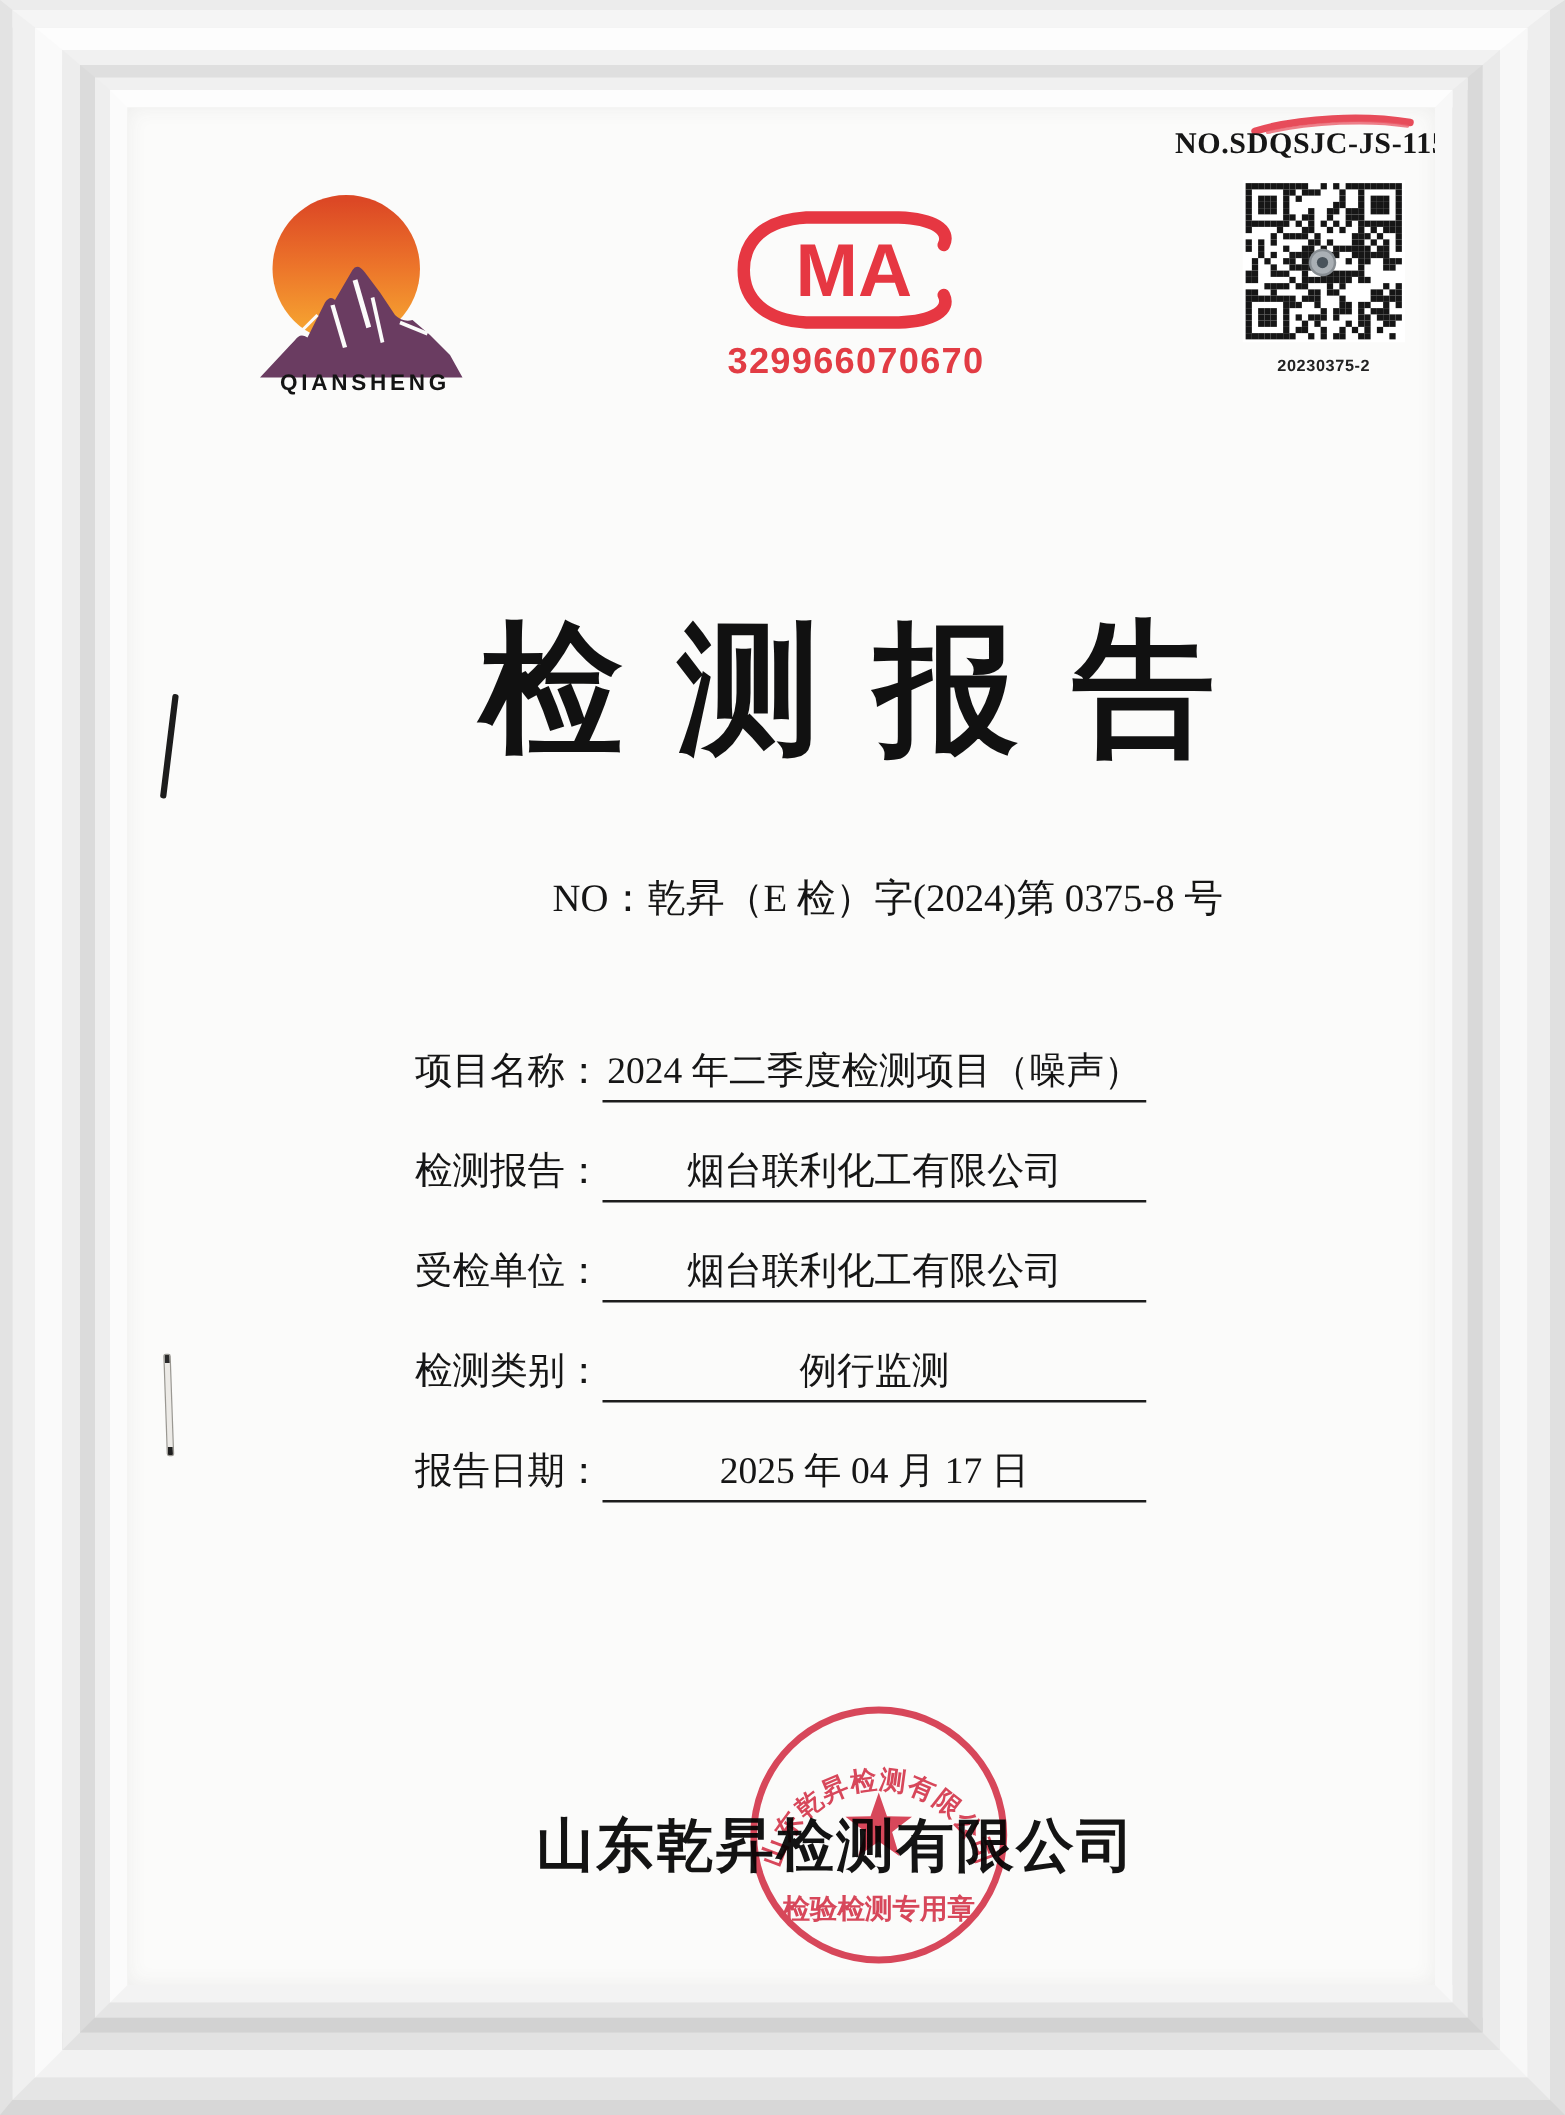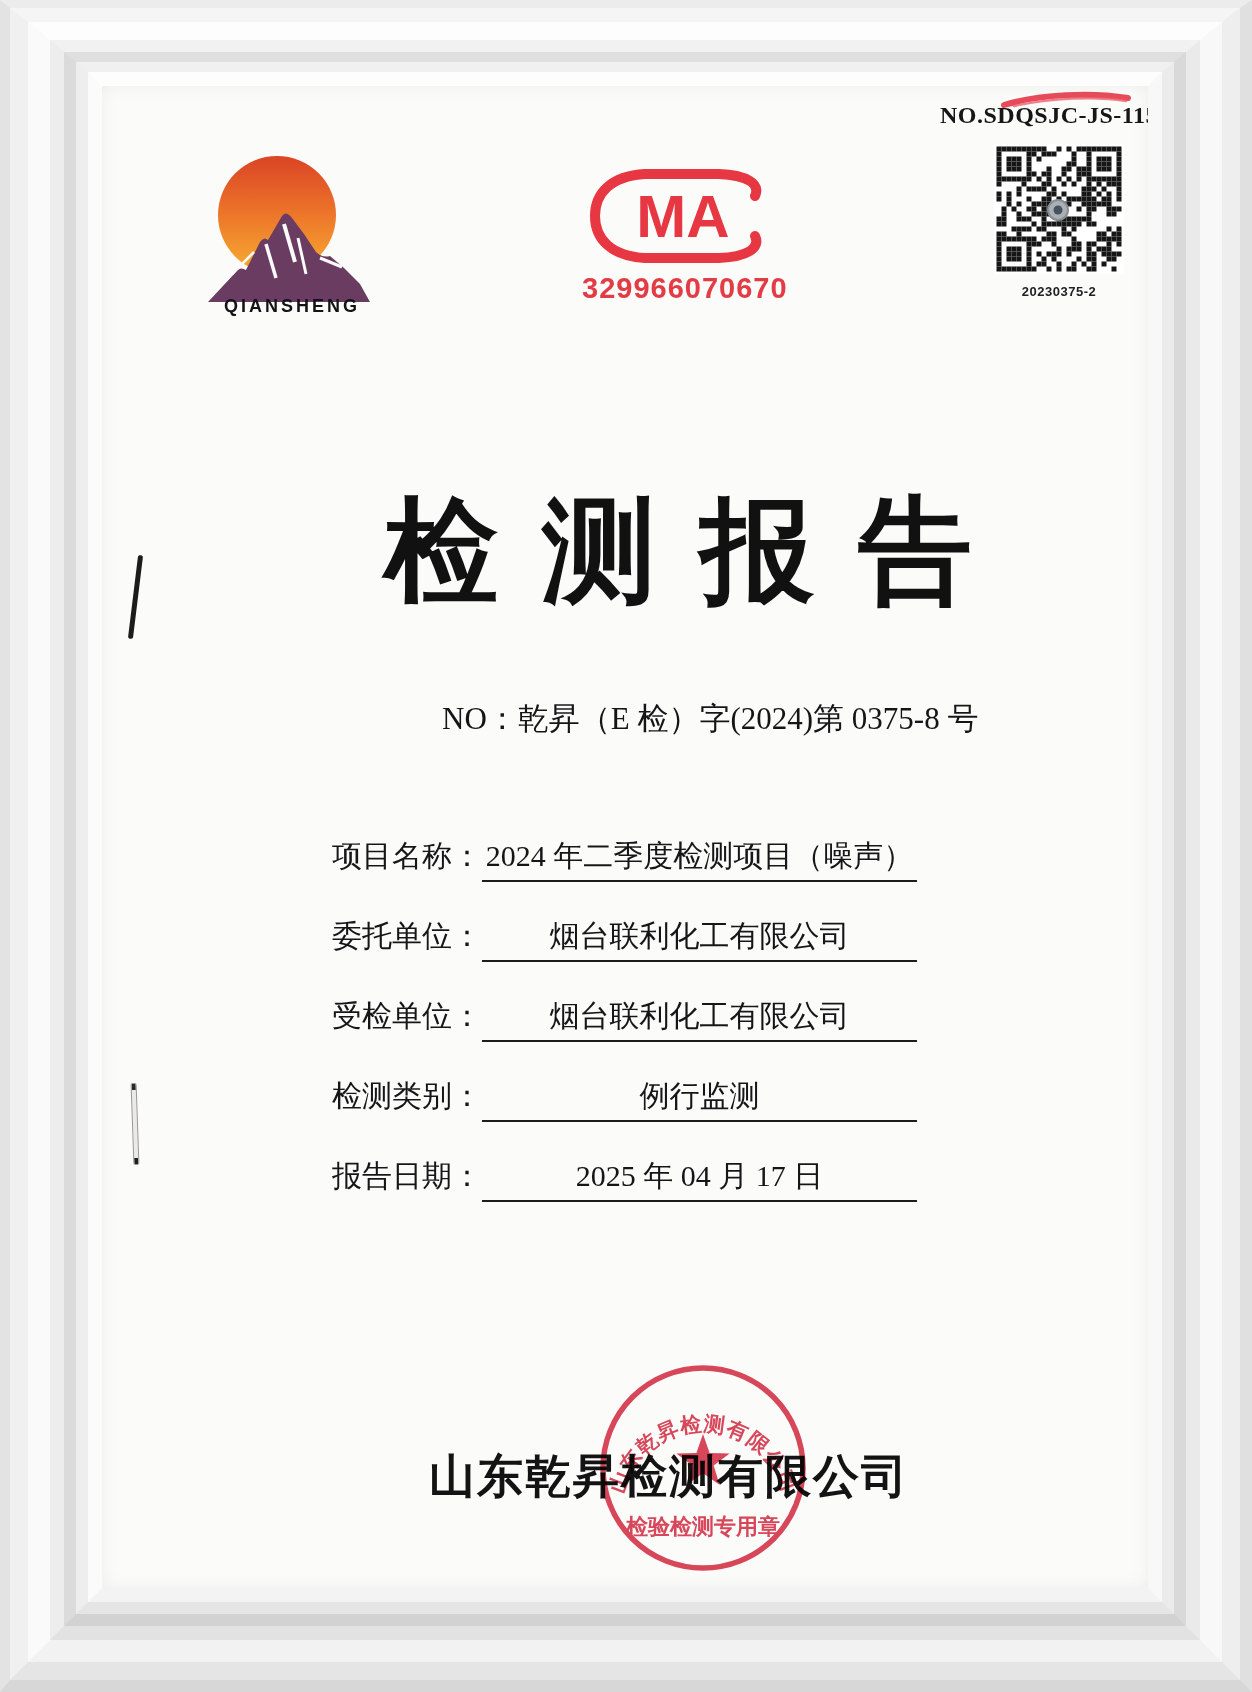--- a/index.html
+++ b/index.html
@@ -432,21 +432,21 @@
 
           <div class="title">检测报告</div>
 
           <div class="report-no">NO：乾昇（E 检）字(2024)第 0375-8 号</div>
 
           <div class="row r1">
             <span class="lab">项目名称：</span>
             <span class="val">2024 年二季度检测项目（噪声）</span>
           </div>
           <div class="row r2">
-            <span class="lab">委托单位：</span>
+            <span class="lab">检测报告：</span>
             <span class="val">烟台联利化工有限公司</span>
           </div>
           <div class="row r3">
             <span class="lab">受检单位：</span>
             <span class="val">烟台联利化工有限公司</span>
           </div>
           <div class="row r4">
             <span class="lab">检测类别：</span>
             <span class="val">例行监测</span>
           </div>

